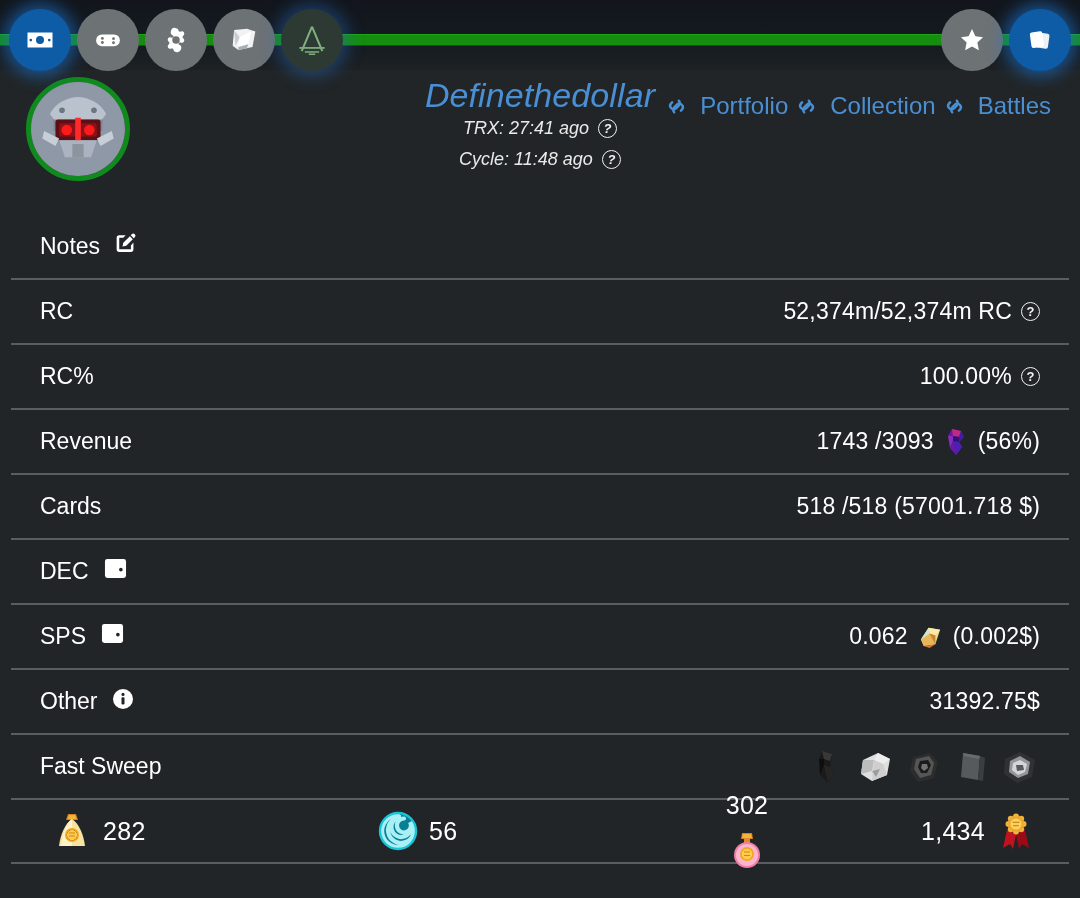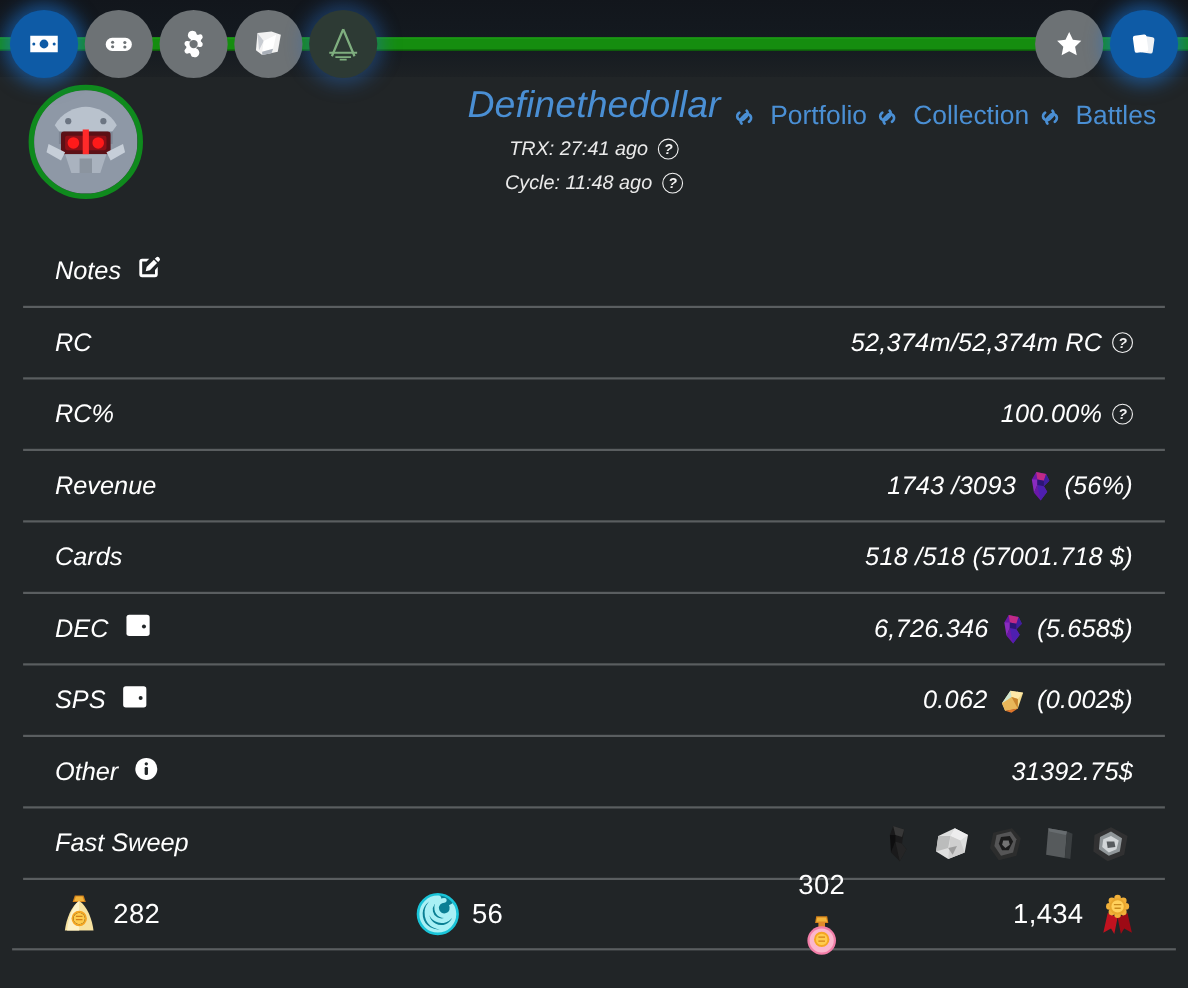--- a/index.html
+++ b/index.html
@@ -105,21 +105,21 @@
     font-size: 34px;
     color: #4a8fd4;
     letter-spacing: 0.1px;
     padding-top: 6px;
     pointer-events: auto;
     cursor: pointer;
   }
   .meta-line {
     font-size: 18px;
     color: #eaeaea;
-    margin-top: 10px;
+    margin-top: 3px;
     display: flex;
     align-items: center;
     justify-content: center;
     gap: 9px;
     pointer-events: auto;
   }
   .meta-line + .meta-line { margin-top: 10px; }
 
   .help-icon {
     display: inline-flex;
@@ -150,22 +150,21 @@
     align-items: center;
     gap: 11px;
     color: #4a8fd4;
     font-size: 24px;
     cursor: pointer;
   }
   .link-row svg { display:block; flex:0 0 auto; }
 
   
   .rows {
-    padding: 0 21px;
-    font-style: italic;
+    padding: 0 11px;
   }
   .row {
     display: flex;
     align-items: center;
     justify-content: space-between;
     height: 65px;
     border-bottom: 2px solid #5a5e60;
     padding: 0 29px 0 29px;
   }
   .row:first-child { border-top: none; }
@@ -447,34 +446,20 @@
 
   <div class="row">
     <div class="row-label">
       <span>DEC</span>
       <span>
         <svg width="27" height="23" viewBox="0 0 28 24">
             <path fill="#ffffff" d="M3 4.6A2.6 2.6 0 0 1 5.6 2h16.8A2.6 2.6 0 0 1 25 4.6v14.8A2.6 2.6 0 0 1 22.4 22H5.6A2.6 2.6 0 0 1 3 19.4z"></path>
             <circle cx="19.6" cy="13.2" r="1.9" fill="#212527"></circle>
           </svg>
       </span>
-    </div>
-    <div class="row-value">
-      <span class="num">6,726.346</span>
-      <span class="gem-dec">
-        <svg width="26" height="28" viewBox="0 0 26 28">
-            <path d="M9 1 L18 3 L21 9 L16 14 L19 19 L13 27 L7 20 L10 13 L5 8 Z" fill="#6a18a8"></path>
-            <path d="M9 1 L18 3 L16 9 L10 8 Z" fill="#c02a86"></path>
-            <path d="M18 3 L21 9 L16 14 L16 9 Z" fill="#3d1f9e"></path>
-            <path d="M10 13 L16 14 L19 19 L13 27 Z" fill="#4e1fb0"></path>
-            <path d="M5 8 L10 8 L10 13 L7 20 Z" fill="#8a2bbf"></path>
-            <path d="M10 8 L16 9 L16 14 L10 13 Z" fill="#2b1676"></path>
-          </svg>
-      </span>
-      <span class="num">(5.658$)</span>
     </div>
   </div>
 
   <div class="row">
     <div class="row-label">
       <span>SPS</span>
       <span>
         <svg width="27" height="23" viewBox="0 0 28 24">
             <path fill="#ffffff" d="M3 4.6A2.6 2.6 0 0 1 5.6 2h16.8A2.6 2.6 0 0 1 25 4.6v14.8A2.6 2.6 0 0 1 22.4 22H5.6A2.6 2.6 0 0 1 3 19.4z"></path>
             <circle cx="19.6" cy="13.2" r="1.9" fill="#212527"></circle>

